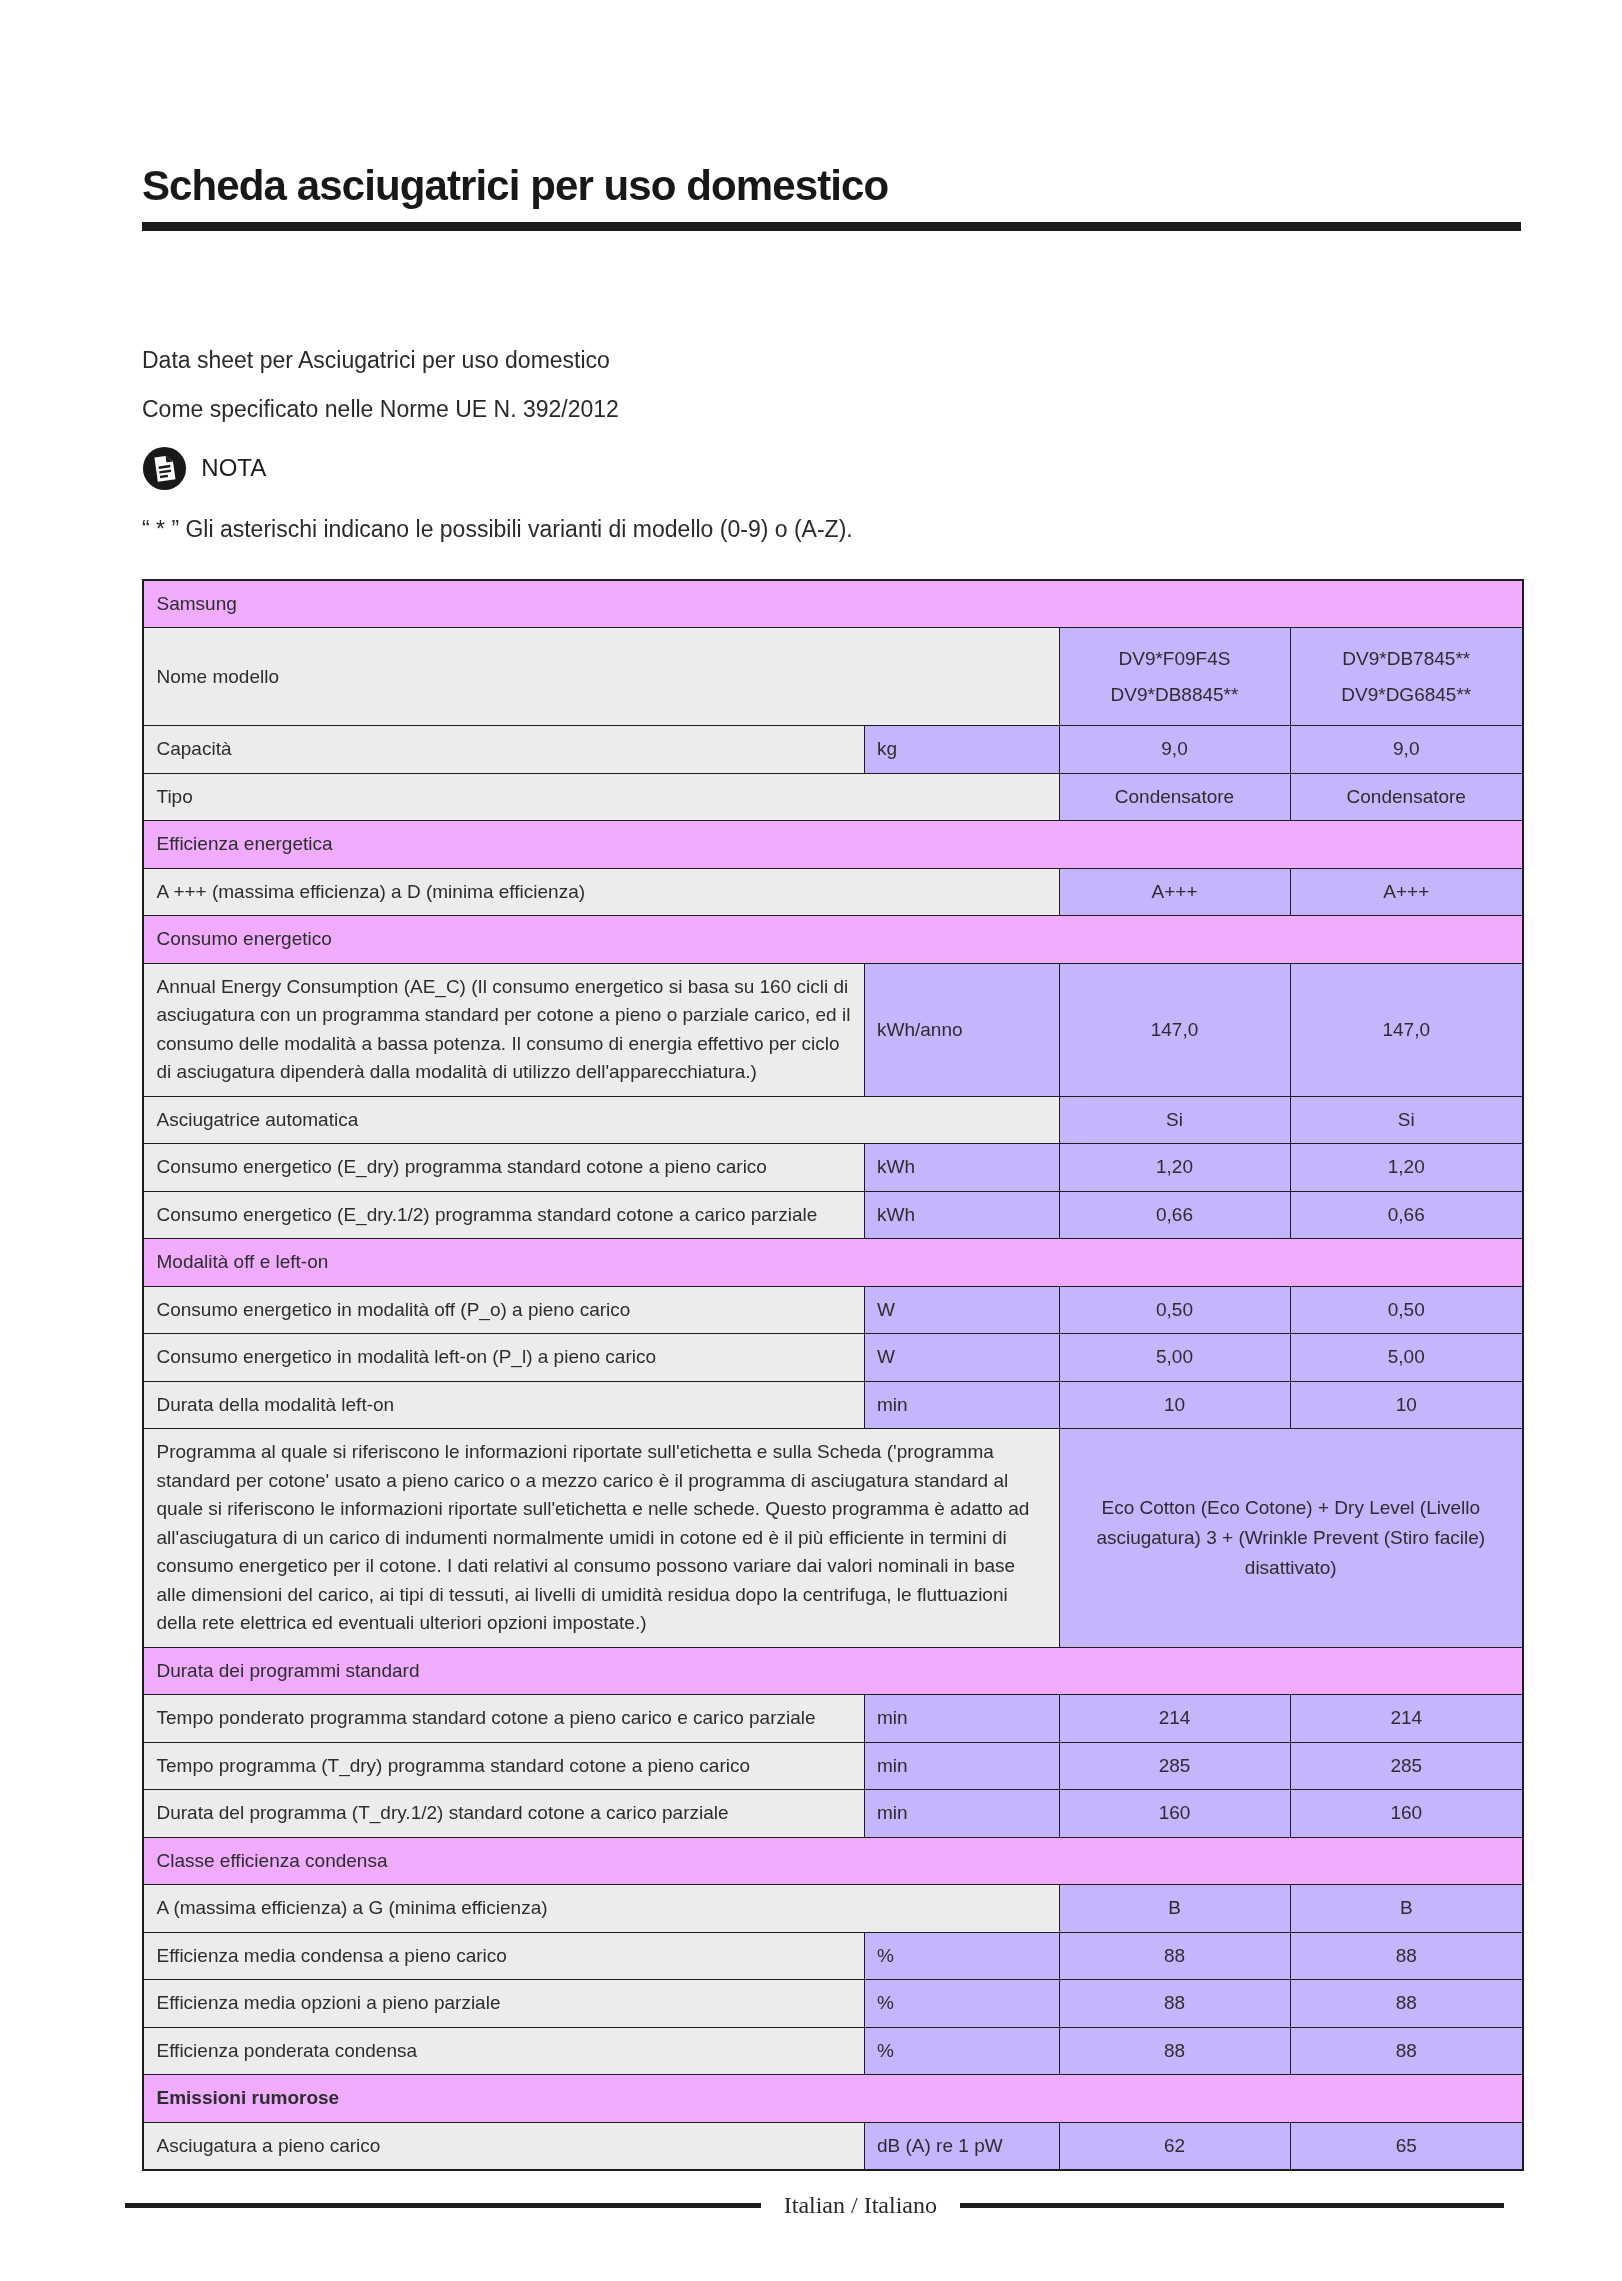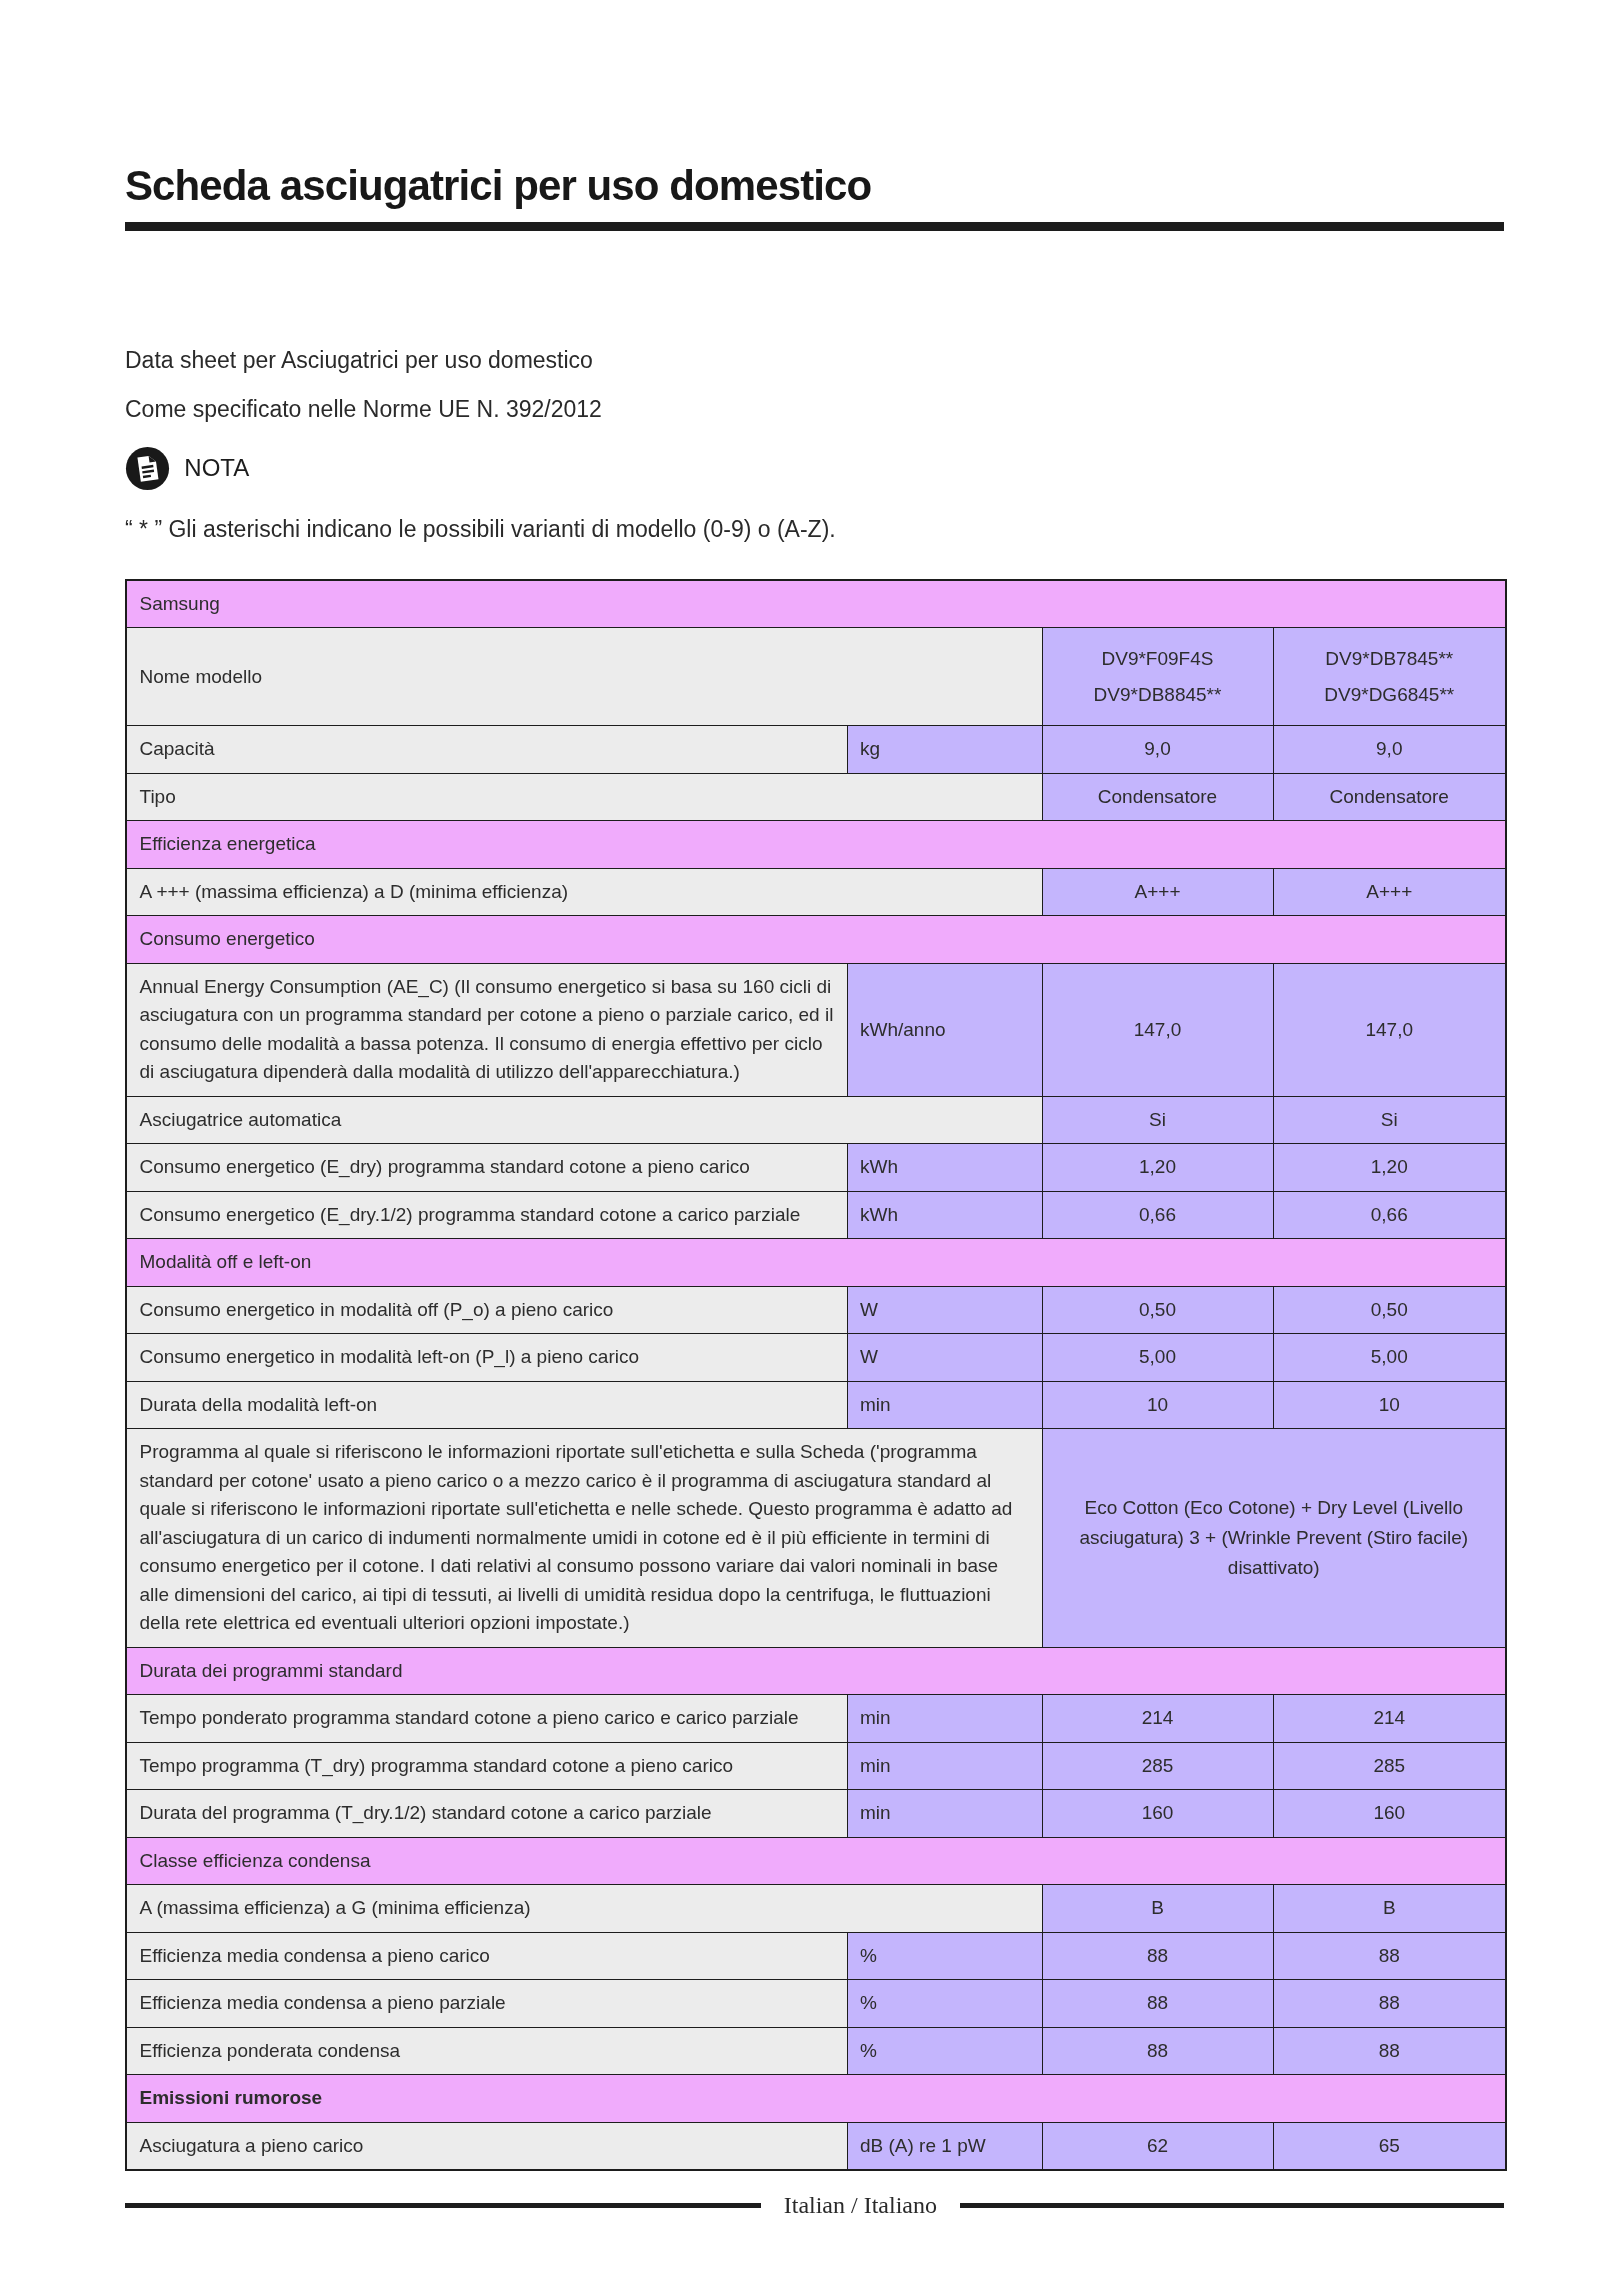--- a/index.html
+++ b/index.html
@@ -4,21 +4,21 @@
 <style>
   html,body{margin:0;padding:0;background:#ffffff;}
   .page{
     position:relative;
     width:1623px;height:2281px;
     background:#ffffff;
     font-family:"Liberation Sans",sans-serif;
     color:#222222;
     overflow:hidden;
   }
-  .content{position:absolute;left:125px;top:0;width:1379px;}
+  .content{position:absolute;left:142px;top:0;width:1379px;}
 
   
   .doc-title{
     margin:164px 0 0 0;
     font-size:42px;
     font-weight:bold;
     color:#181818;
     letter-spacing:-0.9px;
     line-height:1.05;
   }
@@ -229,21 +229,21 @@
             <td class="value">B</td>
             <td class="value">B</td>
           </tr>
           <tr>
             <td class="label">Efficienza media condensa a pieno carico</td>
             <td class="unit">%</td>
             <td class="value">88</td>
             <td class="value">88</td>
           </tr>
           <tr>
-            <td class="label">Efficienza media condensa a pieno parziale</td>
+            <td class="label">Efficienza media opzioni a pieno parziale</td>
             <td class="unit">%</td>
             <td class="value">88</td>
             <td class="value">88</td>
           </tr>
           <tr>
             <td class="label">Efficienza ponderata condensa</td>
             <td class="unit">%</td>
             <td class="value">88</td>
             <td class="value">88</td>
           </tr>

